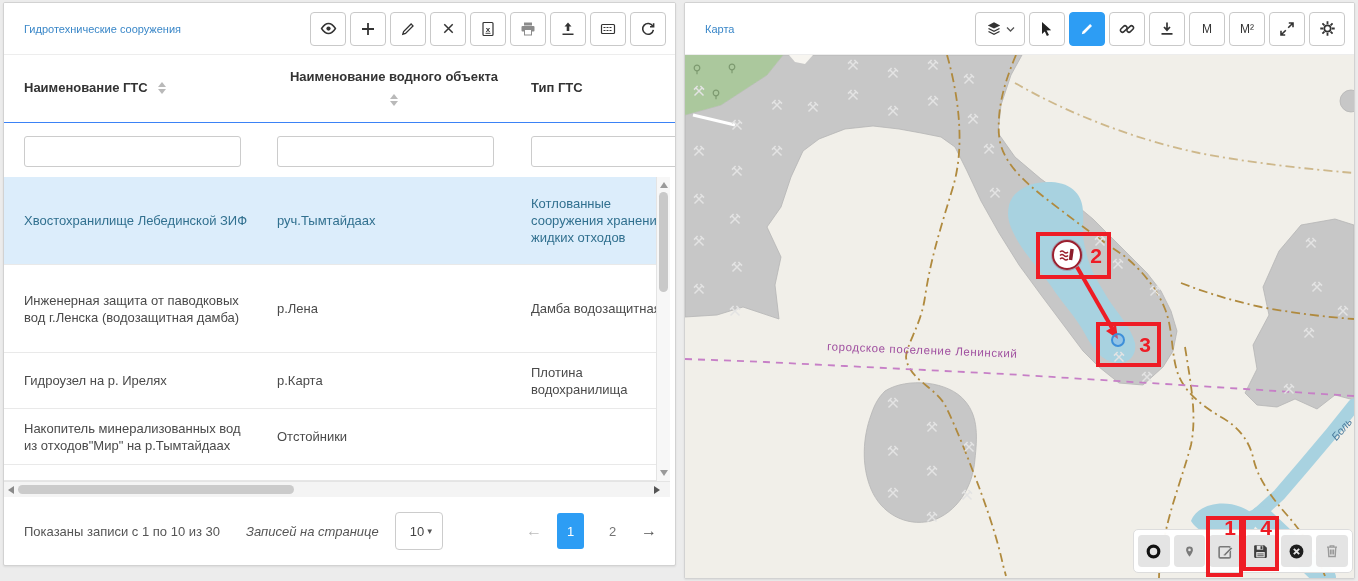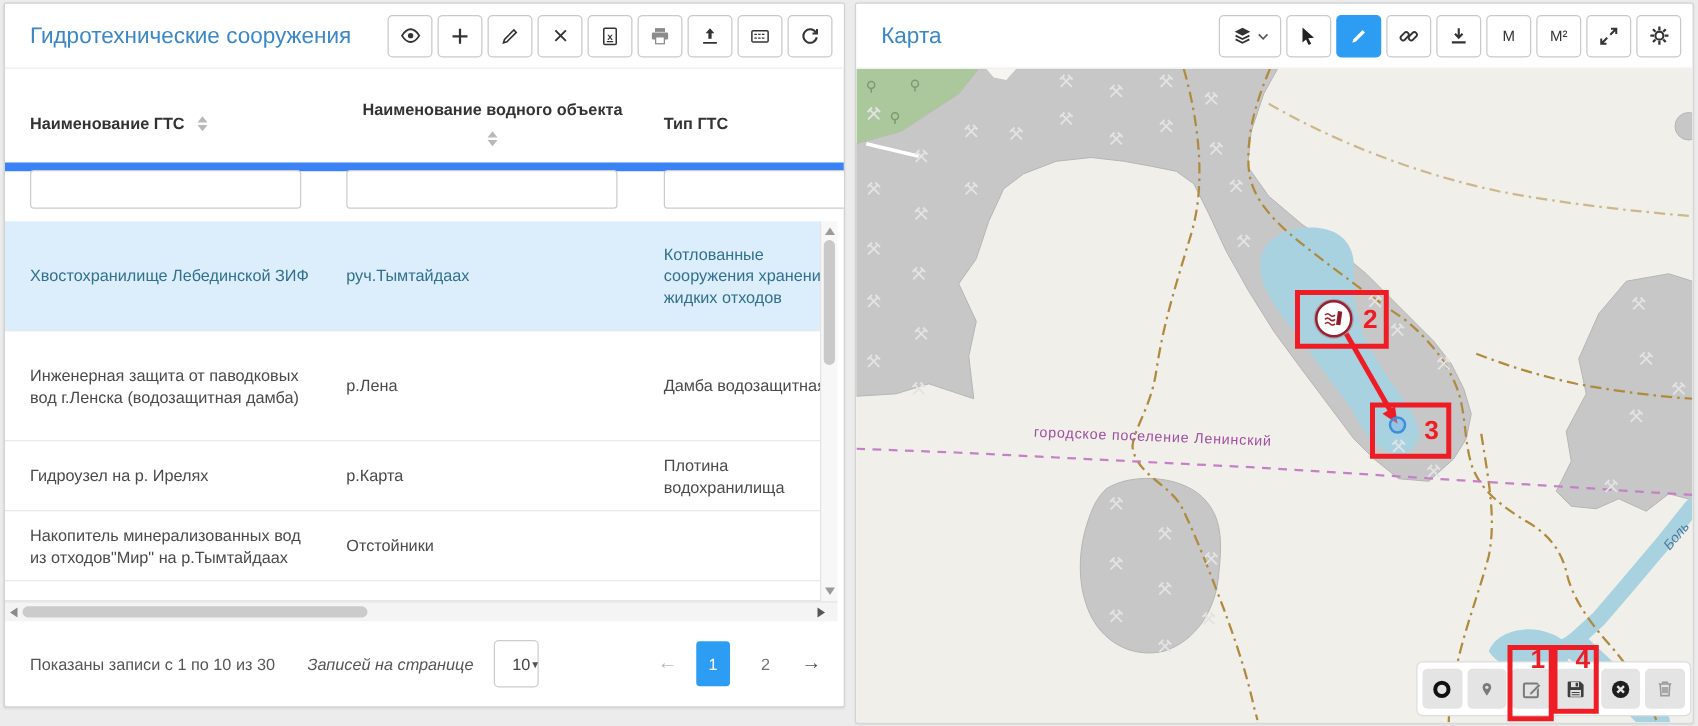--- a/index.html
+++ b/index.html
@@ -4,29 +4,29 @@
 <style>
   * { box-sizing: border-box; margin: 0; padding: 0; }
   body { background:#ececec; font-family:"Liberation Sans", sans-serif; }
   .stage { position:relative; width:1358px; height:581px; overflow:hidden; }
   .panel { position:absolute; background:#fff; border:1px solid #d2d2d2; border-radius:2px; box-shadow:0 1px 2px rgba(0,0,0,.08); }
   #leftPanel  { left:3px;  top:2px; width:673px; height:564px; overflow:hidden; }
   #rightPanel { left:684px; top:2px; width:671px; height:577px; overflow:hidden; }
 
   .panel-header { position:absolute; top:0; left:0; right:0; height:52px; display:flex; align-items:center;
                   justify-content:space-between; padding:0 9px 0 20px; border-bottom:1px solid #ededed; background:#fff; z-index:30; }
-  .panel-title { color:#3a87c8; font-size:18px; }
+  .panel-title { color:#3a87c8; font-size:11px; }
   .tbar { display:flex; gap:4px; }
   .btn { height:34px; min-width:36px; display:flex; align-items:center; justify-content:center; gap:4px;
          background:#fff; border:1px solid #c9c9c9; border-radius:4px; cursor:pointer; font-size:12px; color:#333; }
   .btn.active { background:#2d9df4; border-color:#2d9df4; color:#fff; }
   .btn.wide { min-width:50px; }
 
   
-  .thead { position:absolute; top:64px; left:0; width:673px; height:70px; display:flex; align-items:center; border-bottom:7px solid #3b82f6; }
+  .thead { position:absolute; top:50px; left:0; width:673px; height:70px; display:flex; align-items:center; border-bottom:1px solid #3b82f6; }
   .th { display:flex; align-items:center; gap:10px; padding-left:20px; font-size:13px; font-weight:bold; color:#333; }
   .c1 { width:253px; } .c2 { width:254px;flex-direction:column; } .c3 { width:166px;align-items:flex-end; }
   .sort { display:inline-flex; flex-direction:column; gap:2px; }
   .sort i { width:0; height:0; border-left:4px solid transparent; border-right:4px solid transparent; display:block; }
   .sort .up { border-bottom:5px solid #b9b9b9; } .sort .dn { border-top:5px solid #b9b9b9; }
 
   .filters { position:absolute; top:122px; left:0; width:673px; height:52px; display:flex; align-items:center; }
   .fcell { padding-left:20px; }
   .fcell input { width:217px; height:31px; border:1px solid #ccc; border-radius:3px; padding:0 8px; font-size:13px; outline:none; }
   .fcell.last input { width:216px; }
@@ -42,21 +42,21 @@
   .vthumb { position:absolute; top:15px; left:2px; width:9px; height:100px; background:#c9c9c9; border-radius:5px; }
   .varr { position:absolute; left:3px; width:0; height:0; border-left:4px solid transparent; border-right:4px solid transparent; }
   .varr.t { top:5px; border-bottom:6px solid #9a9a9a; } .varr.b { bottom:5px; border-top:6px solid #9a9a9a; }
   .hscroll { position:absolute; top:478px; left:0; width:666px; height:16px; background:#f4f4f4; border-top:1px solid #e4e4e4; }
   .hthumb { position:absolute; left:14px; top:3px; width:276px; height:9px; background:#cbcbcb; border-radius:5px; }
   .harr { position:absolute; top:4px; width:0; height:0; border-top:4px solid transparent; border-bottom:4px solid transparent; }
   .harr.l { left:4px; border-right:6px solid #8a8a8a; } .harr.r { right:10px; border-left:6px solid #555; }
 
   .tfooter { position:absolute; top:494px; left:0; width:673px; height:68px; display:flex; align-items:center; padding:0 20px; font-size:13px; color:#555; }
   .sum { margin-right:26px; } .psl { margin-right:16px;font-style:italic; }
-  .pselect { width:36px; height:38px; border:1px solid #ccc; border-radius:4px; display:flex; align-items:center; justify-content:space-between;
+  .pselect { width:48px; height:38px; border:1px solid #ccc; border-radius:4px; display:flex; align-items:center; justify-content:space-between;
              padding:0 8px 0 14px; color:#444; cursor:pointer; background:#fff; }
   .pselect .caret { font-size:8px; color:#555; }
   .pag { margin-left:auto; display:flex; align-items:center; gap:15px; }
   .parrow { font-size:16px; cursor:pointer; }
   .parrow.prev { color:#bcbcbc; } .parrow.next { color:#555; }
   .pnum { min-width:27px; height:36px; display:flex; align-items:center; justify-content:center; border-radius:3px; font-size:13px; color:#737373; cursor:pointer; }
   .pnum.active { background:#2d9df4; color:#fff; }
 
   
   .map-wrap { position:absolute; top:52px; left:0; width:669px; height:523px; background:#f1efe9; overflow:hidden; }

